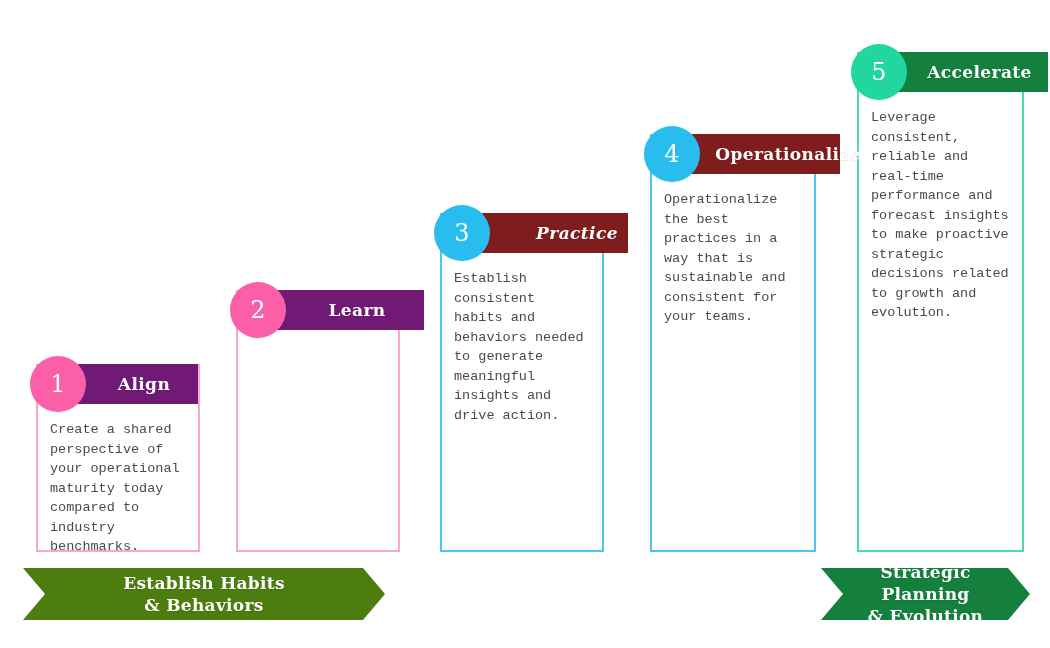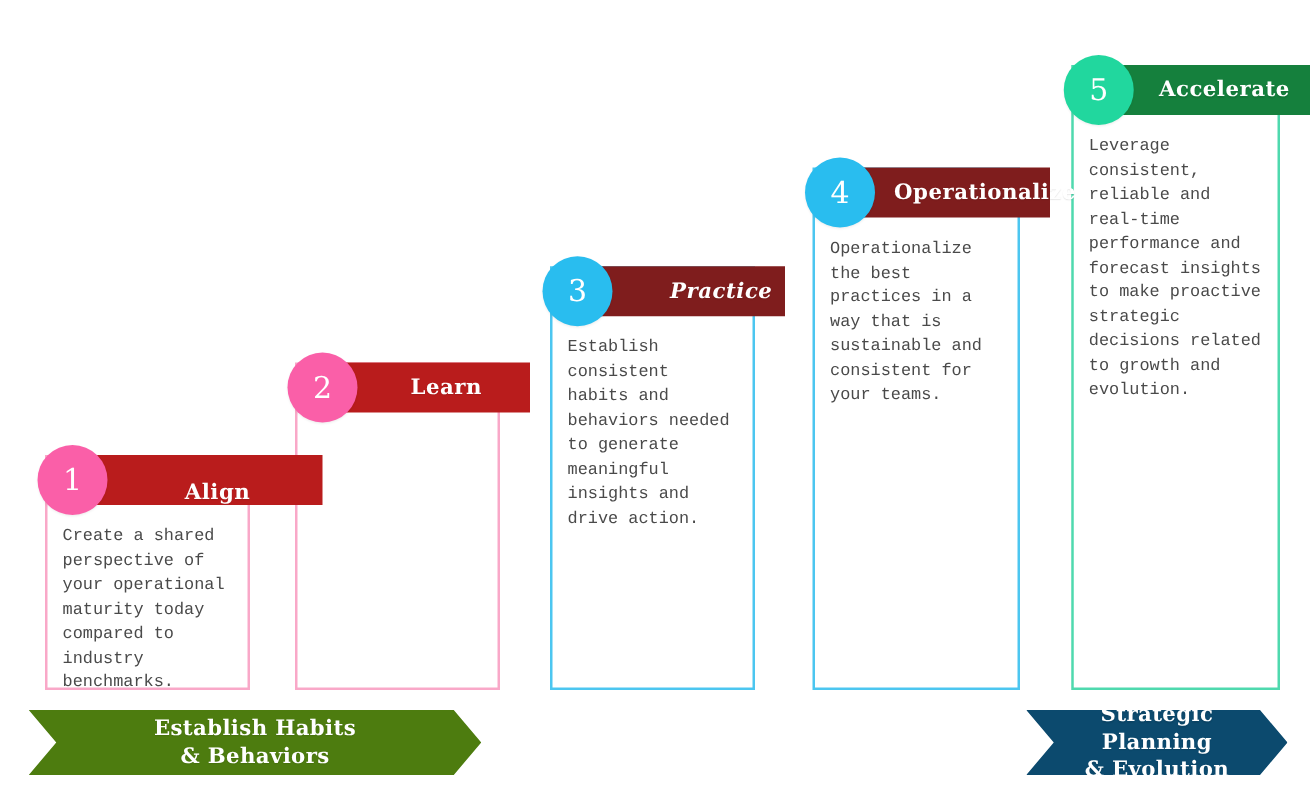--- a/index.html
+++ b/index.html
@@ -83,21 +83,21 @@
     top: 56px;
     font-size: 13.5px;
     line-height: 19.5px;
     color: #4a4a4a;
     font-family: Liberation Mono, monospace;
     z-index: 2;
   }
 
   
   .c-pink  .step-card   { border-color: #f9a8c8; }
-  .c-pink  .step-header { background: #b91c1c; }
+  .c-pink  .step-header { background: #701a75; }
   .c-pink  .step-circle { background: #fa5fa8; }
 
   .c-blue  .step-card   { border-color: #4cc6f0; }
   .c-blue  .step-header { background: #7f1d1d; padding-left: 32px; }
   .c-blue  .step-circle { background: #29bdef; }
 
   .c-green .step-card   { border-color: #4fd9ae; }
   .c-green .step-header { background: #15803d; }
   .c-green .step-circle { background: #21d79e; }
 
@@ -117,34 +117,34 @@
     line-height: 22px;
     color: #ffffff;
     text-align: center;
     letter-spacing: 0.3px;
     text-shadow: 0 1px 1px rgba(0,0,0,0.10);
     white-space: pre-line;
     padding: 0 28px;
   }
   .b-pink  { background: #4d7c0f; }
   .b-blue  { background: #29bdef; }
-  .b-green { background: #0c4a6e; }
+  .b-green { background: #15803d; }
 
   .chev-both {
     clip-path: polygon(0 0, calc(100% - 22px) 0, 100% 50%, calc(100% - 22px) 100%, 0 100%, 22px 50%);
   }
 </style>
 </head>
 <body>
 
 <div id="stage">
 
   <div class="step c-pink" style="left:36px; top:364px; width:164px; height:188px;">
     <div class="step-card"></div>
-    <div class="step-header" style="width:200px;align-items:flex-end;">
+    <div class="step-header" style="width:140px;">
       <span class="step-header-label">Align</span>
     </div>
     <div class="step-circle">1</div>
     <div class="step-body">Create a shared perspective of your operational maturity today compared to industry benchmarks.</div>
   </div>
 
   <div class="step c-pink" style="left:236px; top:290px; width:164px; height:262px;">
     <div class="step-card"></div>
     <div class="step-header" style="width:166px;">
       <span class="step-header-label">Learn</span>

